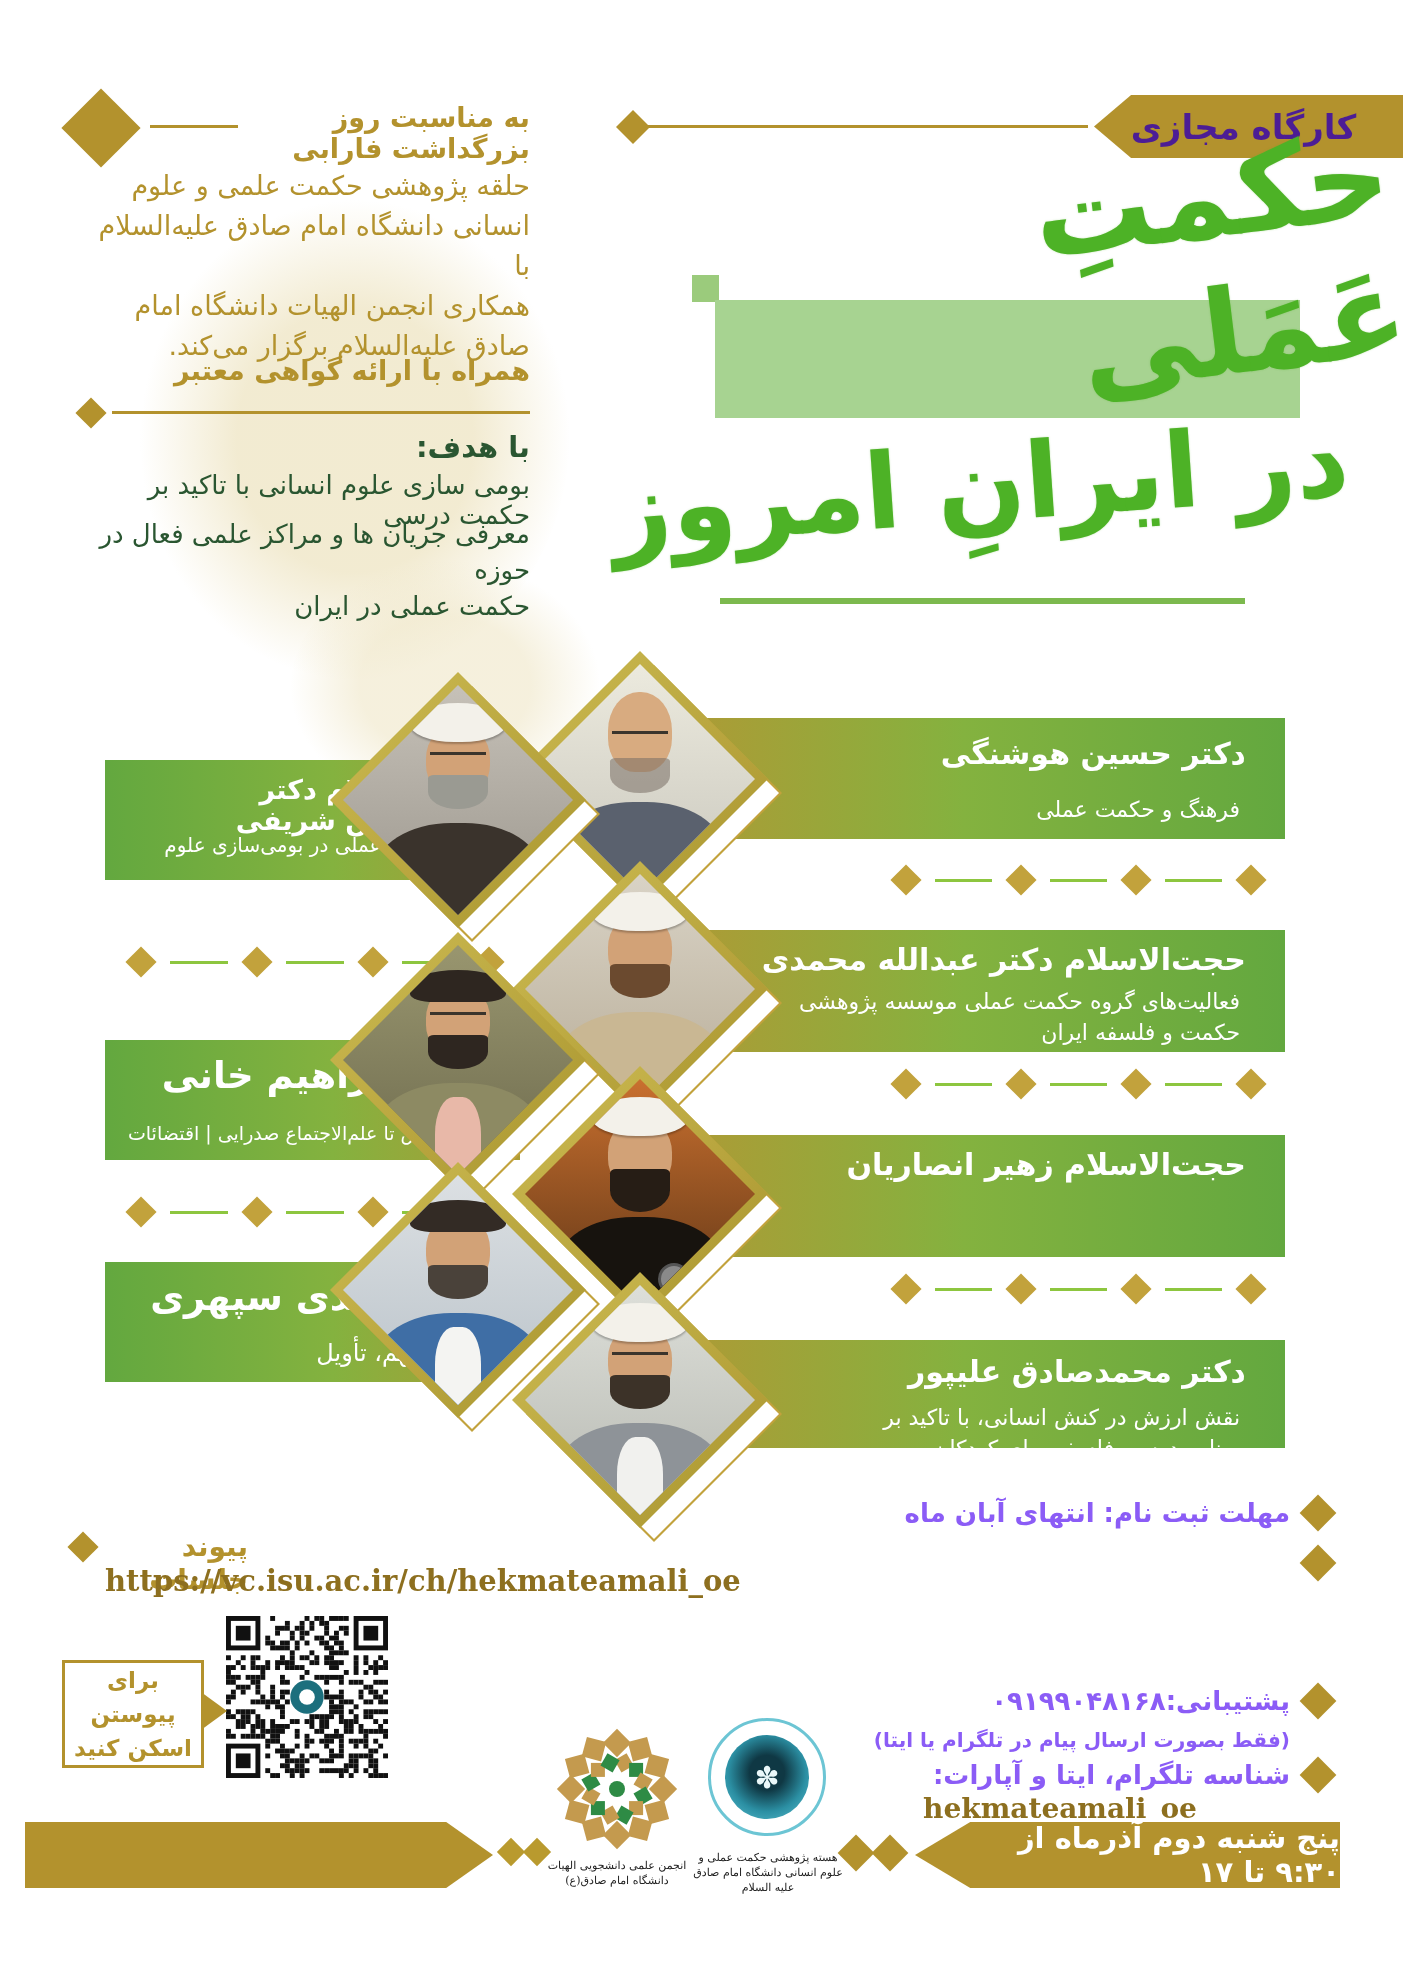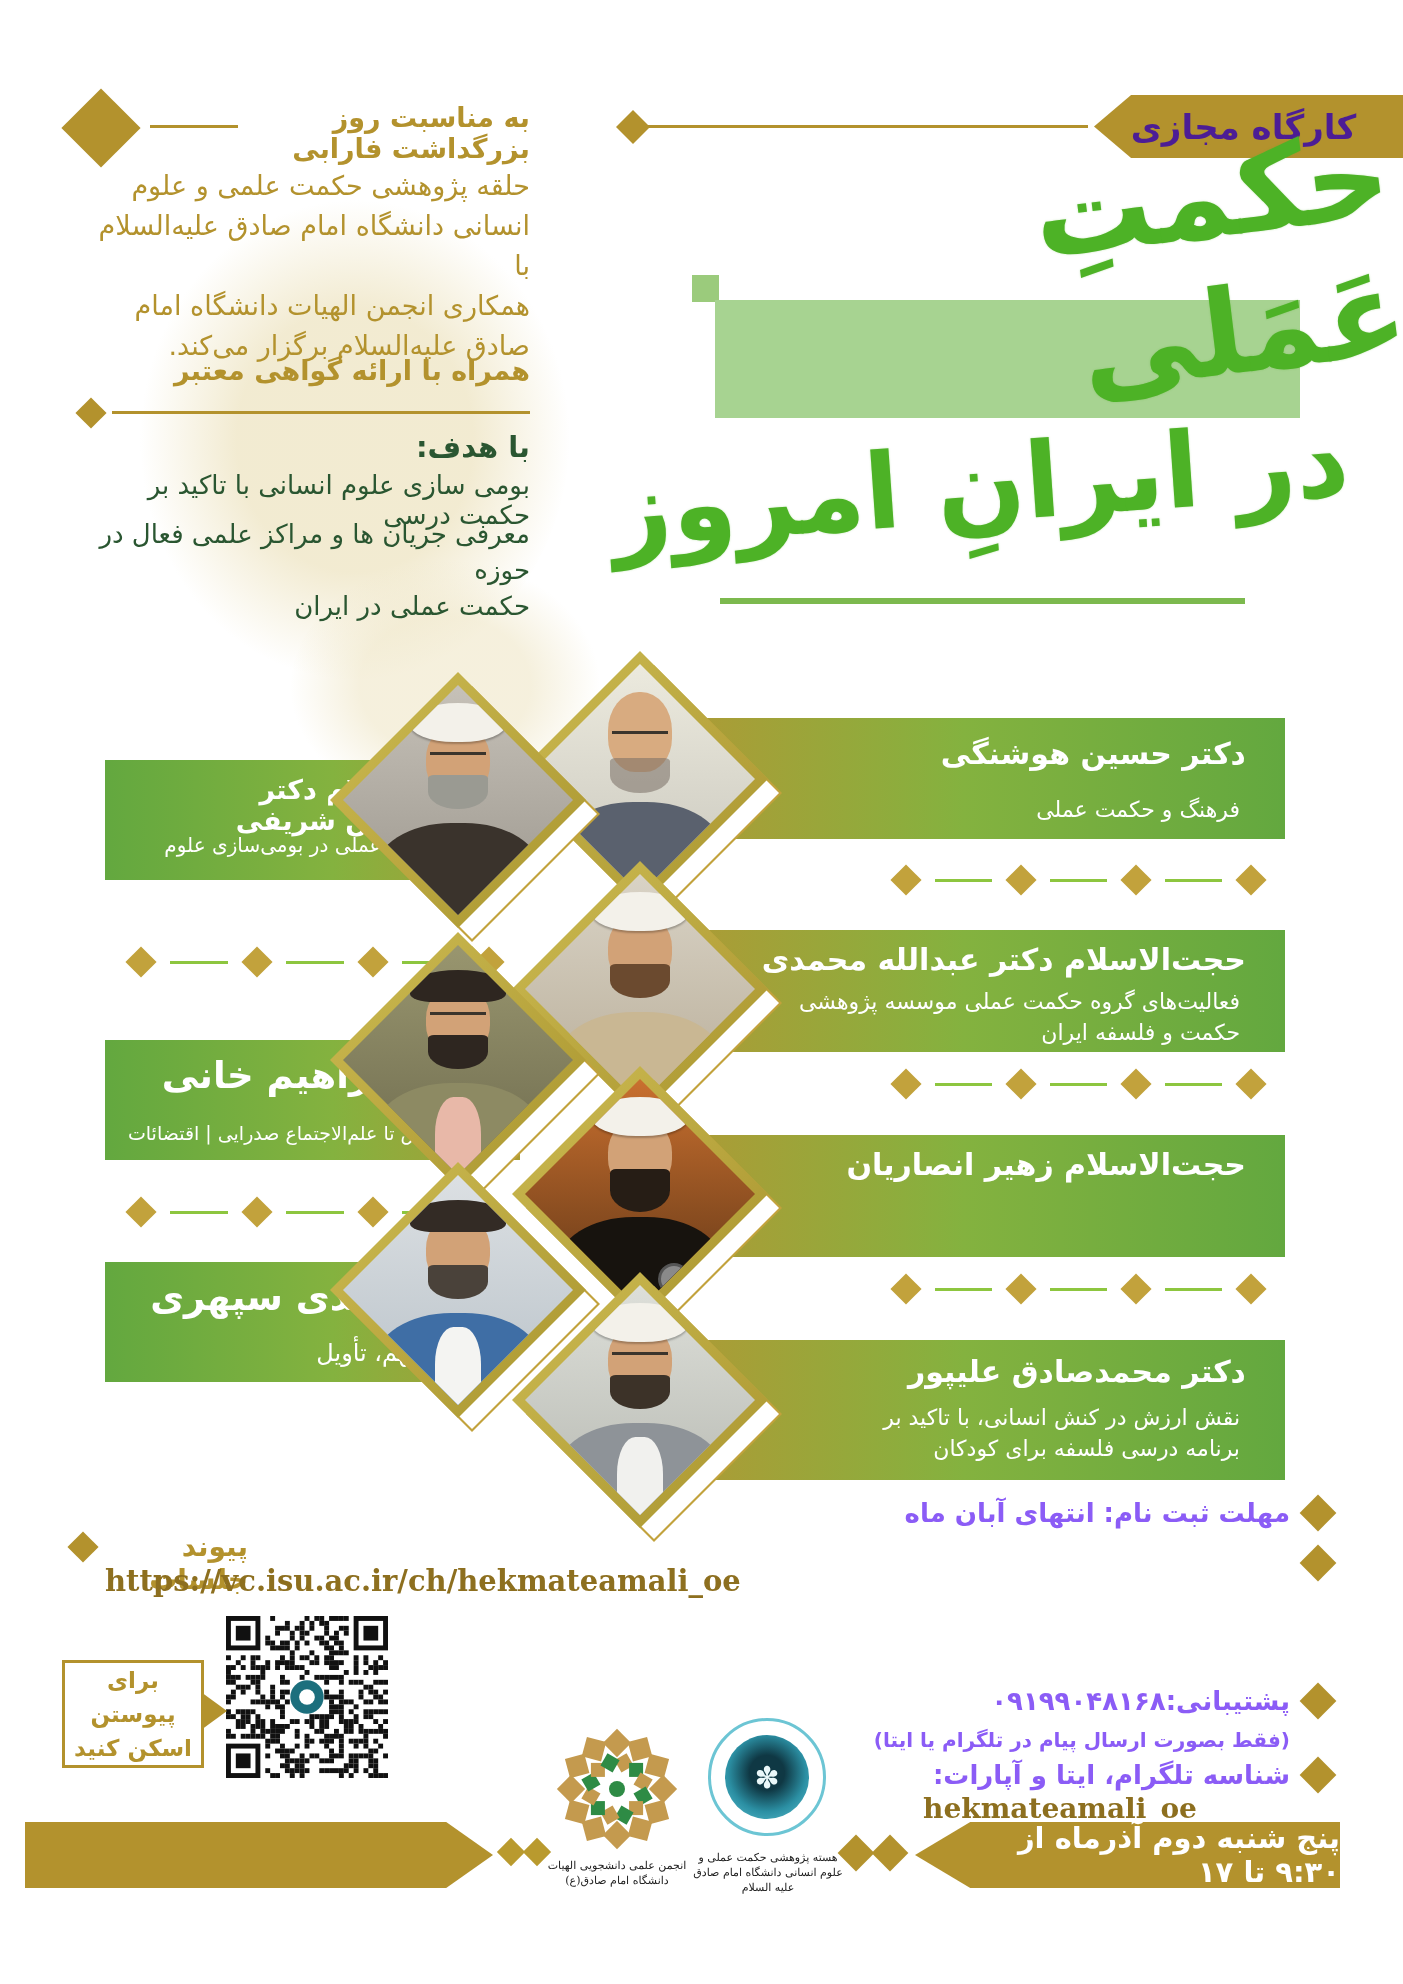--- a/index.html
+++ b/index.html
@@ -289,21 +289,21 @@
     <div class="pic av6">
         <div class="bg"></div>
         <div class="body"></div>
         <div class="shirt"></div>
         <div class="face"></div>
         <div class="hat"></div>
         <div class="beard"></div>
       </div>
   </div>
 
-  <div class="sb right" style="left:700px;top:1340px;width:585px;height:140px;">
+  <div class="sb right" style="left:700px;top:1340px;width:585px;height:108px;">
     <div class="nm" style="top:14px;">دکتر محمدصادق علیپور</div>
     <div class="tp pre" style="top:62px;">نقش ارزش در کنش انسانی، با تاکید بر
 برنامه درسی فلسفه برای کودکان</div>
   </div>
   <div class="photo" style="left:512px;top:1272px;">
     <div class="oline"></div>
       <div class="gold"></div>
     <div class="pic av7">
         <div class="bg"></div>
         <div class="body"></div>

